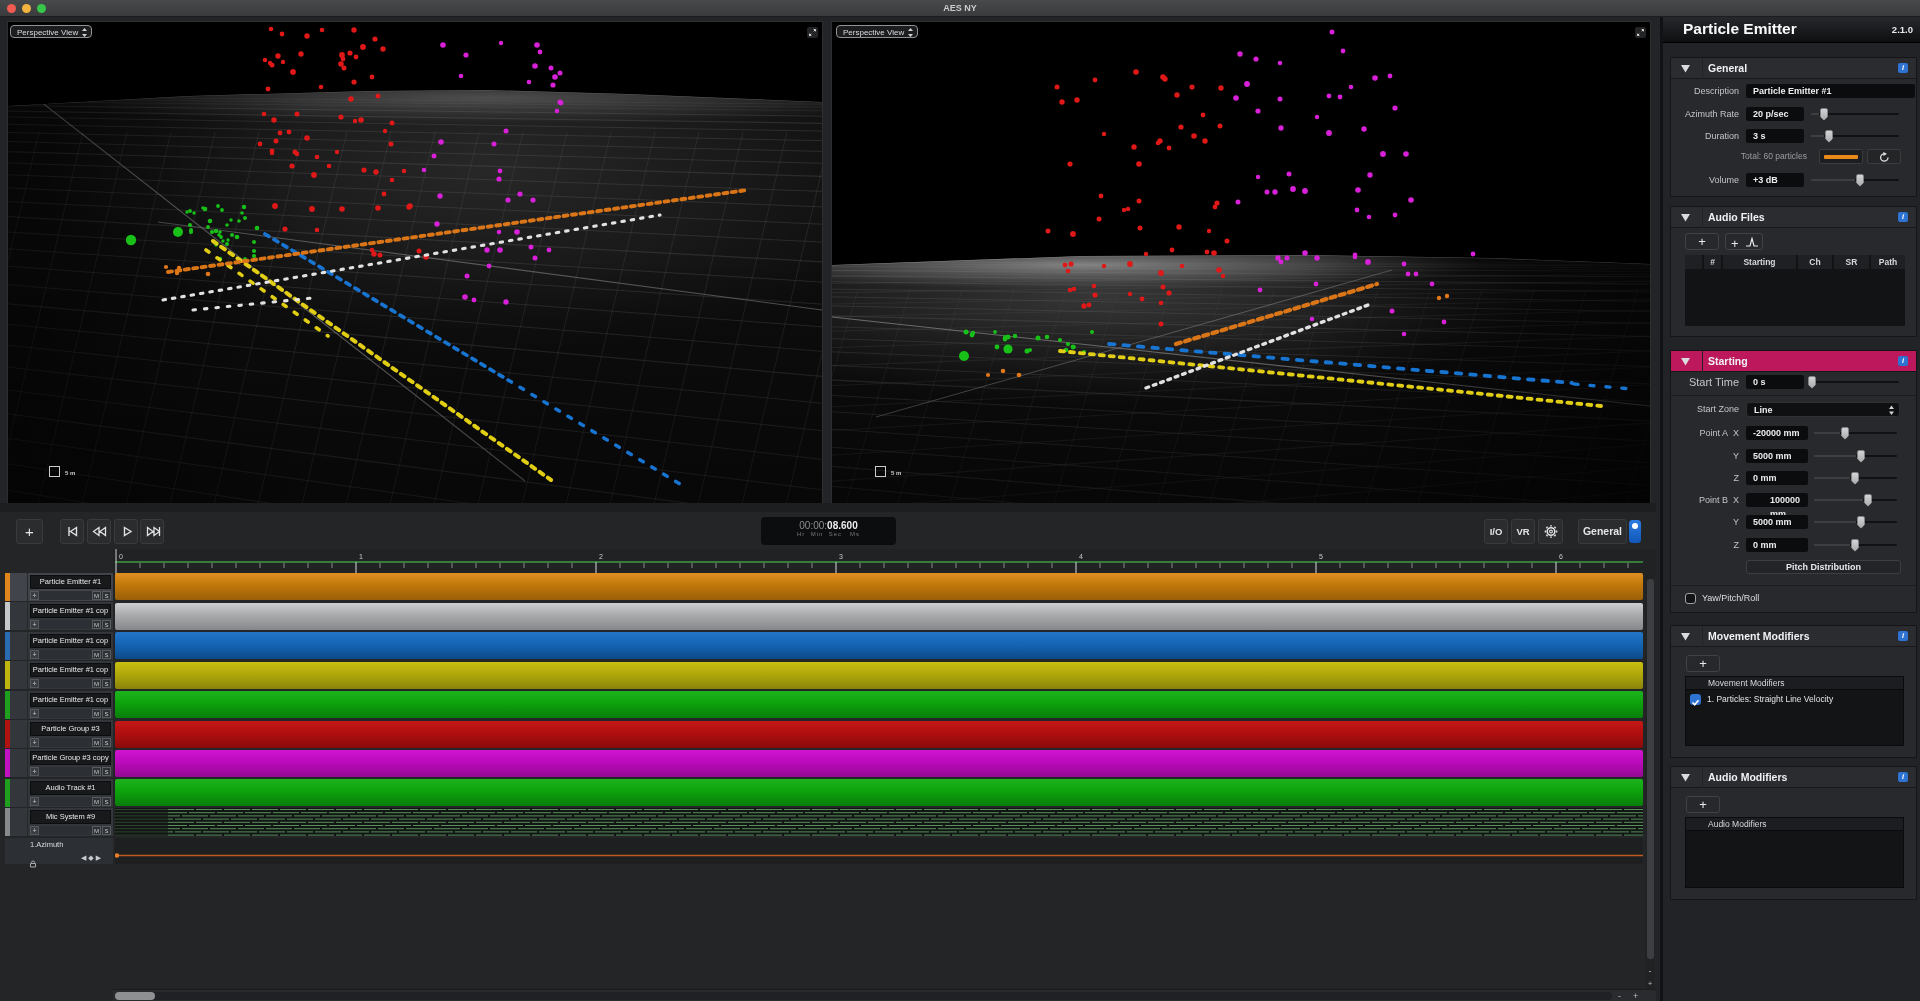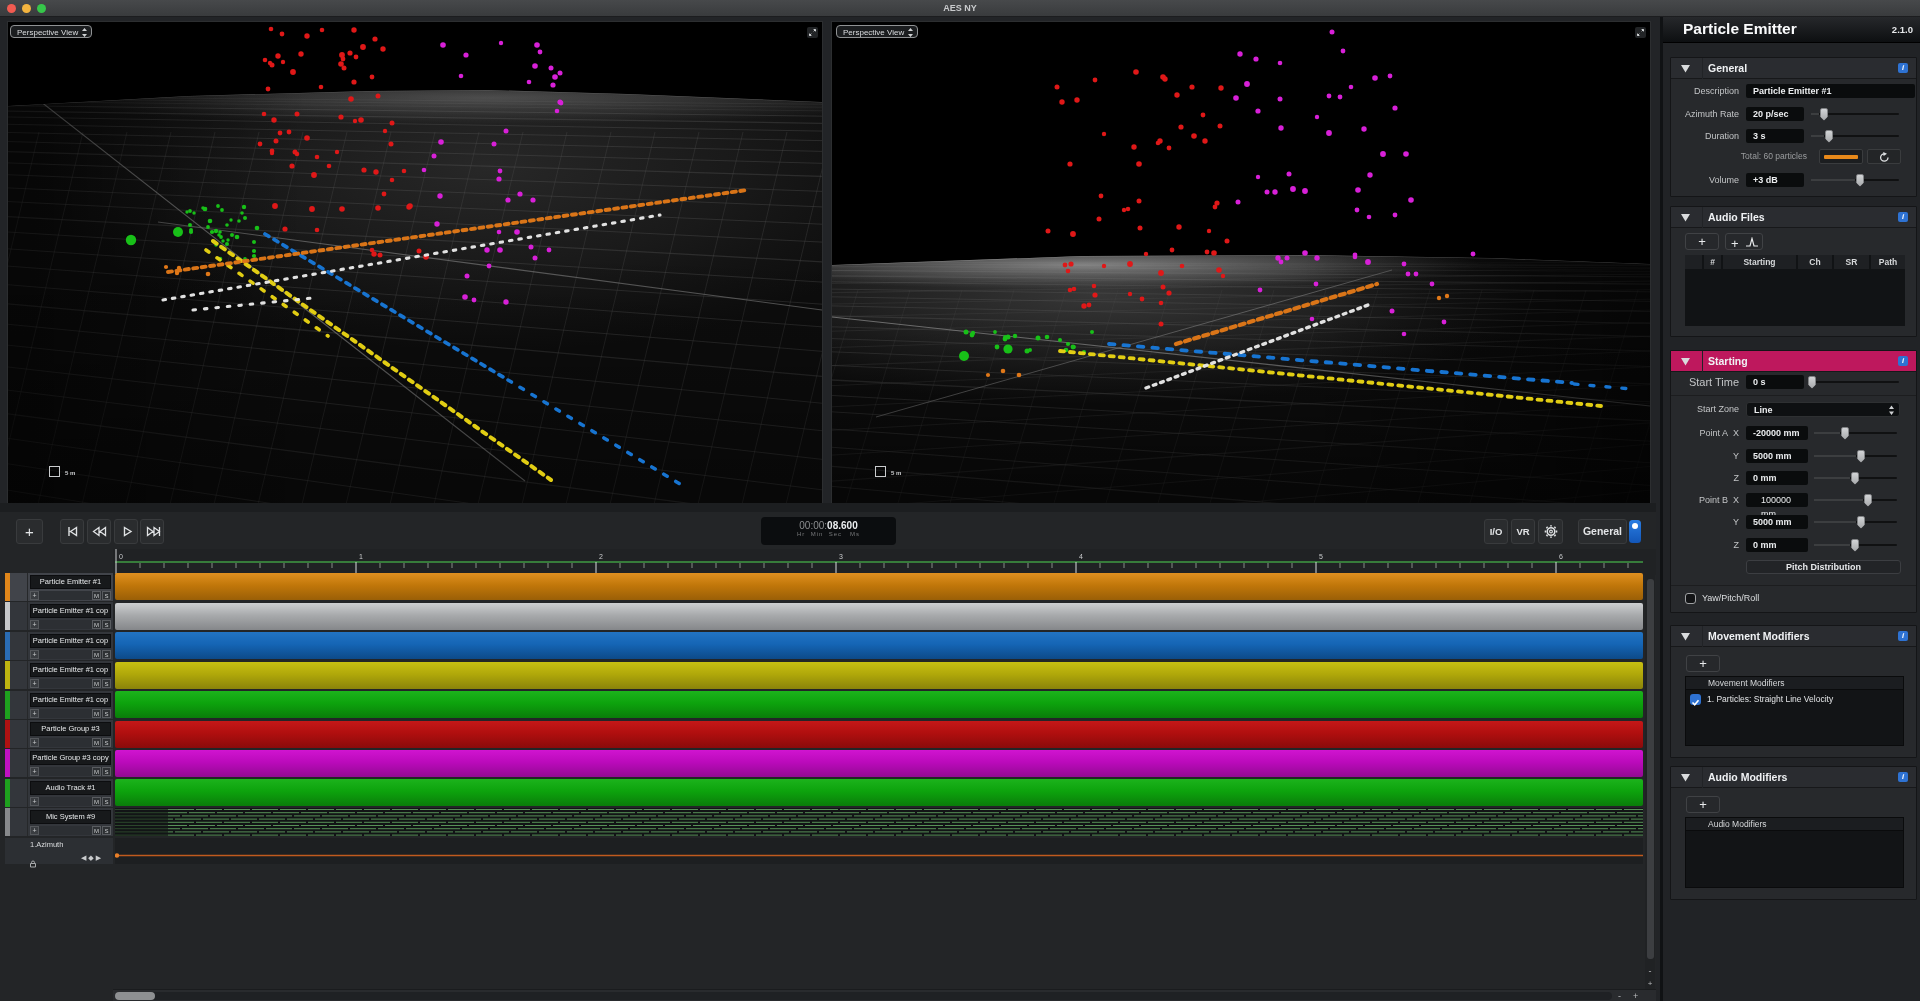--- a/index.html
+++ b/index.html
@@ -914,21 +914,21 @@
       <div class="abs" style="left:75px;top:98px;width:62px;height:14px;background:#0a0c0d;border-radius:2px;color:#eceef0;font-size:9px;font-weight:bold;line-height:14px;padding-left:7px">5000 mm</div>
       <div class="abs" style="left:143px;top:104px;width:83px;height:2px;background:#101112;border-radius:1px"></div>
       <div class="abs" style="left:143px;top:104px;width:42px;height:2px;background:#3c3e40"></div>
       <div class="abs" style="left:186px;top:98.5px;width:8px;height:13px;background:linear-gradient(#d2d4d6,#a8aaac);border:0.5px solid #808284;border-radius:2px;clip-path:polygon(0 0,100% 0,100% 70%,50% 100%,0 70%)"></div>
       <div class="abs" style="left:-42px;top:120px;width:110px;text-align:right;font-size:9px;color:#c3c5c7;line-height:14px">Z</div>
       <div class="abs" style="left:75px;top:120px;width:62px;height:14px;background:#0a0c0d;border-radius:2px;color:#eceef0;font-size:9px;font-weight:bold;line-height:14px;padding-left:7px">0 mm</div>
       <div class="abs" style="left:143px;top:126px;width:83px;height:2px;background:#101112;border-radius:1px"></div>
       <div class="abs" style="left:143px;top:126px;width:36px;height:2px;background:#3c3e40"></div>
       <div class="abs" style="left:180px;top:120.5px;width:8px;height:13px;background:linear-gradient(#d2d4d6,#a8aaac);border:0.5px solid #808284;border-radius:2px;clip-path:polygon(0 0,100% 0,100% 70%,50% 100%,0 70%)"></div>
       <div class="abs" style="left:-42px;top:142px;width:110px;text-align:right;font-size:9px;color:#c3c5c7;line-height:14px">Point B&nbsp;&nbsp;X</div>
-      <div class="abs" style="left:75px;top:142px;width:62px;height:14px;background:#0a0c0d;border-radius:2px;color:#eceef0;font-size:9px;font-weight:normal;line-height:14px;padding-left:15px">100000 mm</div>
+      <div class="abs" style="left:75px;top:142px;width:62px;height:14px;background:#0a0c0d;border-radius:2px;color:#eceef0;font-size:9px;font-weight:bold;line-height:14px;padding-left:24px">100000 mm</div>
       <div class="abs" style="left:143px;top:148px;width:83px;height:2px;background:#101112;border-radius:1px"></div>
       <div class="abs" style="left:143px;top:148px;width:49px;height:2px;background:#3c3e40"></div>
       <div class="abs" style="left:193px;top:142.5px;width:8px;height:13px;background:linear-gradient(#d2d4d6,#a8aaac);border:0.5px solid #808284;border-radius:2px;clip-path:polygon(0 0,100% 0,100% 70%,50% 100%,0 70%)"></div>
       <div class="abs" style="left:-42px;top:164px;width:110px;text-align:right;font-size:9px;color:#c3c5c7;line-height:14px">Y</div>
       <div class="abs" style="left:75px;top:164px;width:62px;height:14px;background:#0a0c0d;border-radius:2px;color:#eceef0;font-size:9px;font-weight:bold;line-height:14px;padding-left:7px">5000 mm</div>
       <div class="abs" style="left:143px;top:170px;width:83px;height:2px;background:#101112;border-radius:1px"></div>
       <div class="abs" style="left:143px;top:170px;width:42px;height:2px;background:#3c3e40"></div>
       <div class="abs" style="left:186px;top:164.5px;width:8px;height:13px;background:linear-gradient(#d2d4d6,#a8aaac);border:0.5px solid #808284;border-radius:2px;clip-path:polygon(0 0,100% 0,100% 70%,50% 100%,0 70%)"></div>
       <div class="abs" style="left:-42px;top:187px;width:110px;text-align:right;font-size:9px;color:#c3c5c7;line-height:14px">Z</div>
       <div class="abs" style="left:75px;top:187px;width:62px;height:14px;background:#0a0c0d;border-radius:2px;color:#eceef0;font-size:9px;font-weight:bold;line-height:14px;padding-left:7px">0 mm</div>

